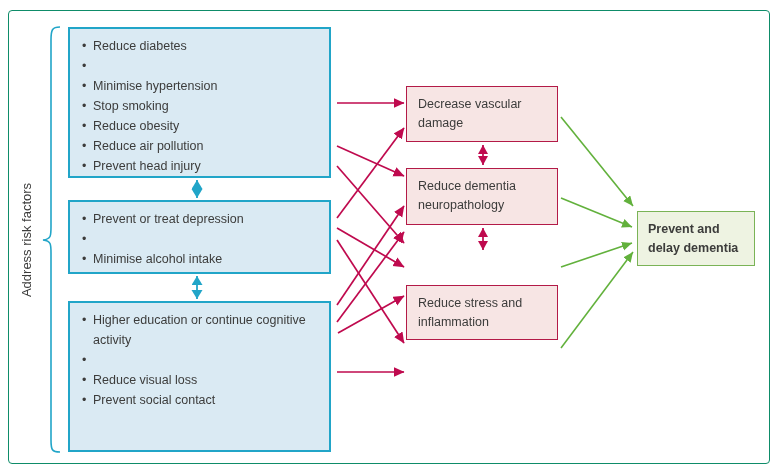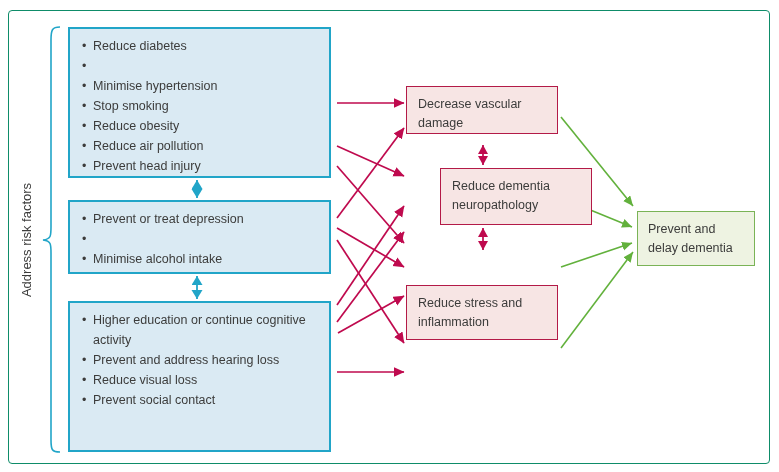--- a/index.html
+++ b/index.html
@@ -31,20 +31,21 @@
   }
   .bullet-item{display:flex;align-items:flex-start;line-height:20px;}
   .bullet-item .dot{width:11px;flex:0 0 11px;}
   .mech-box{
     background:var(--pink-fill);border:1.8px solid var(--pink-border);
     padding:8px 10px 0 11px;
   }
   .outcome-box{
     background:var(--green-fill);border:1.5px solid var(--green-border);
     padding:8px 8px 7px 10px;
+    font-weight:bold;
   }
   .side-label{
     position:absolute;left:-73px;top:231px;width:202px;height:18px;
     text-align:center;font-size:13px;color:var(--ink);
     transform:rotate(-90deg);
   }
   .ln-crimson{stroke:var(--crimson);stroke-width:1.7;fill:none;}
   .ln-cyan{stroke:var(--cyan);stroke-width:1.8;fill:none;}
   .ln-green{stroke:var(--green);stroke-width:1.6;fill:none;}
   .brace{stroke:var(--cyan);stroke-width:1.6;fill:none;}
@@ -155,36 +156,35 @@
       </div>
     </div>
 
   <div class="box risk-box" style="left:68px;top:301px;width:263px;height:151px;">
       <div class="bullet-item">
         <span class="dot">•</span>
         <span>Higher education or continue cognitive activity</span>
       </div>
       <div class="bullet-item">
         <span class="dot">•</span>
-        <span>Prevent and address hearing loss</span>
       </div>
       <div class="bullet-item">
         <span class="dot">•</span>
         <span>Reduce visual loss</span>
       </div>
       <div class="bullet-item">
         <span class="dot">•</span>
         <span>Prevent social contact</span>
       </div>
     </div>
 
-  <div class="box mech-box" style="left:406px;top:86px;width:152px;height:48px;">
+  <div class="box mech-box" style="left:406px;top:86px;width:152px;height:56px;">
     <span>Decrease vascular damage</span>
   </div>
-  <div class="box mech-box" style="left:406px;top:168px;width:152px;height:57px;margin-left:34px;">
+  <div class="box mech-box" style="left:406px;top:168px;width:152px;height:57px;">
     <span>Reduce dementia neuropathology</span>
   </div>
   <div class="box mech-box" style="left:406px;top:253px;width:152px;height:55px;margin-top:32px;">
     <span>Reduce stress and inflammation</span>
   </div>
 
   <div class="box outcome-box" style="left:637px;top:211px;width:118px;height:55px;">
     <span>Prevent and delay dementia</span>
   </div>
 

